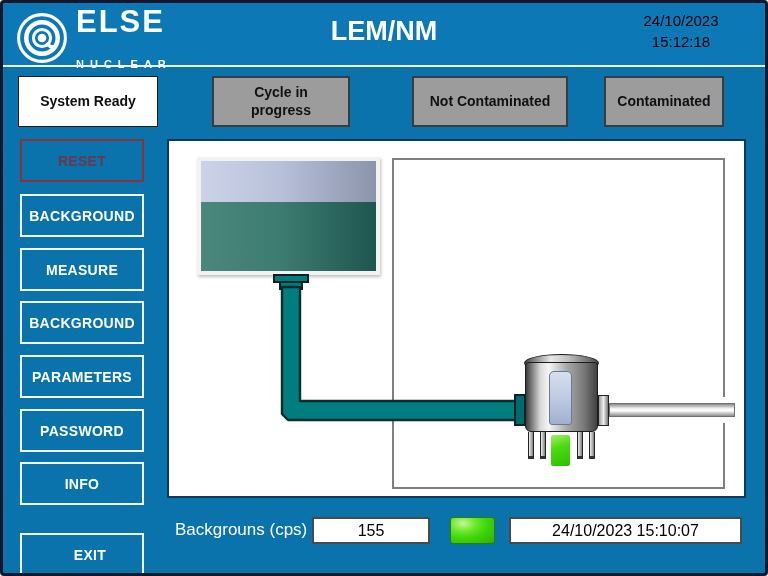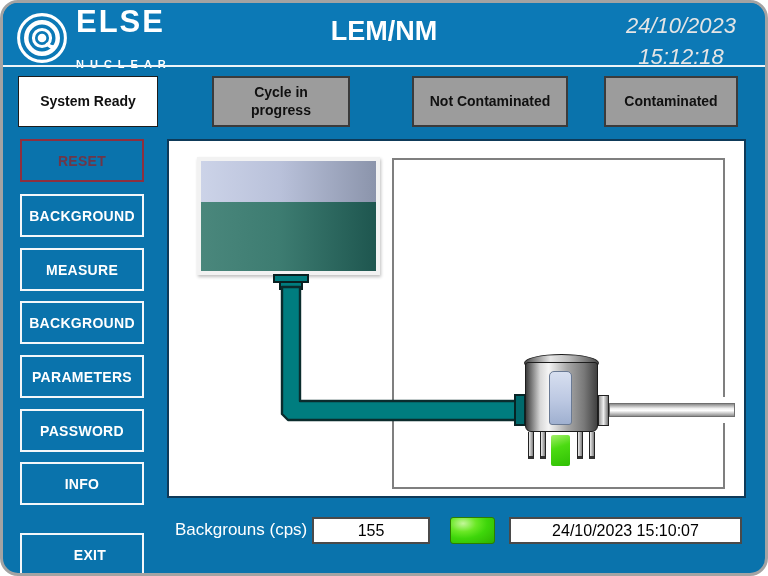--- a/index.html
+++ b/index.html
@@ -1,42 +1,42 @@
 <!DOCTYPE html>
 <html><head>
 <meta charset="utf-8">
 <style>
   * { margin:0; padding:0; box-sizing:border-box; }
   body { background:#ffffff; font-family:"Liberation Sans", sans-serif; }
   .screen { position:relative; width:768px; height:576px; background:#fff; overflow:hidden; }
-  .window { position:absolute; inset:0; border:3px solid #a3a3a3; border-radius:18px;
+  .window { position:absolute; inset:0; border:3px solid #0f172a; border-radius:4px;
             background:#0a73ac; overflow:hidden; }
 
   
   .header { position:absolute; left:0; right:0; top:0; height:62px; background:#0c79b6; }
   .sep { position:absolute; left:0; right:0; top:62px; height:2px; background:#eef4f8; }
   .logo { position:absolute; left:12px; top:3px; display:flex; align-items:center; gap:7px; }
   .logo-text { color:#fff; }
   .brand { font-size:31px; font-weight:800; letter-spacing:2px; line-height:1; }
   .brand-sub { font-size:11px; font-weight:700; letter-spacing:6px; margin-top:21px; }
   .title { position:absolute; left:0; right:0; top:13px; text-align:center;
            font-size:27px; font-weight:bold; color:#fff; }
   .datetime { position:absolute; right:18px; top:7px; width:132px; text-align:center;
-              font-size:22px; line-height:1.42; color:#e5e5e5;font-style:italic; }
+              font-size:15px; line-height:1.42; color:#000000; }
 
   
   .status { position:absolute; top:73px; height:51px; display:flex; align-items:center;
             justify-content:center; text-align:center; font-weight:bold; font-size:14px;
             line-height:1.25; color:#101010; }
   .status.on  { background:#ffffff; border:1px solid #1c1c1c; }
   .status.off { background:#9c9c9c; border:2px solid #3b3b3b; padding:0 15px; }
   #st-ready   { left:15px;  width:140px; }
   #st-cycle   { left:209px; width:138px; }
   #st-notcont { left:409px; width:156px; }
-  #st-cont    { left:601px; width:134px; }
+  #st-cont    { left:601px; width:120px; }
 
   
   .sbtn { position:absolute; left:17px; width:124px; height:43px; border:2px solid #f3f7fa;
           background:transparent; color:#ffffff; font-weight:bold; font-size:14px;
           letter-spacing:.3px; display:flex; align-items:center; justify-content:center;
           cursor:pointer; font-family:"Liberation Sans", sans-serif; }
   .sbtn.disabled { border:2px solid #8d2f3f; color:#6e3648; cursor:default; }
   #sb-0 { top:136px; } #sb-1 { top:191px; } #sb-2 { top:245px; } #sb-3 { top:298px; }
   #sb-4 { top:352px; } #sb-5 { top:406px;text-align:right; } #sb-6 { top:459px; } #sb-7 { top:530px;padding-left:16px; }
 

